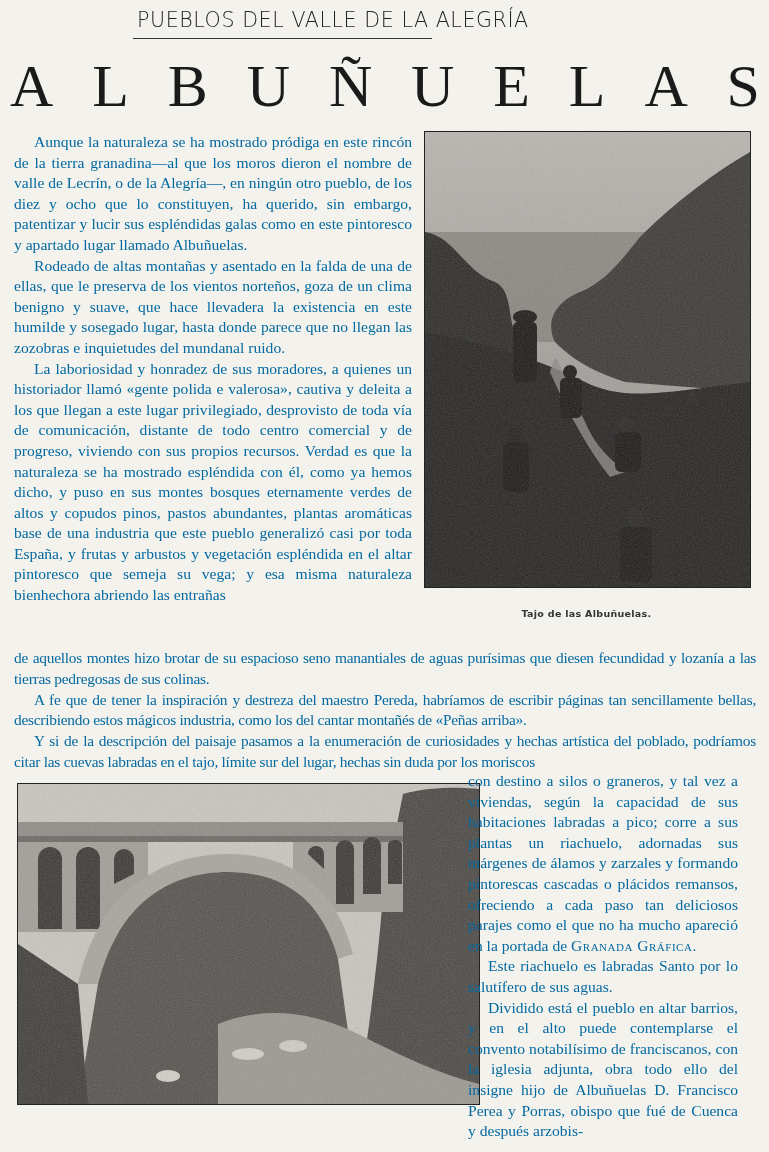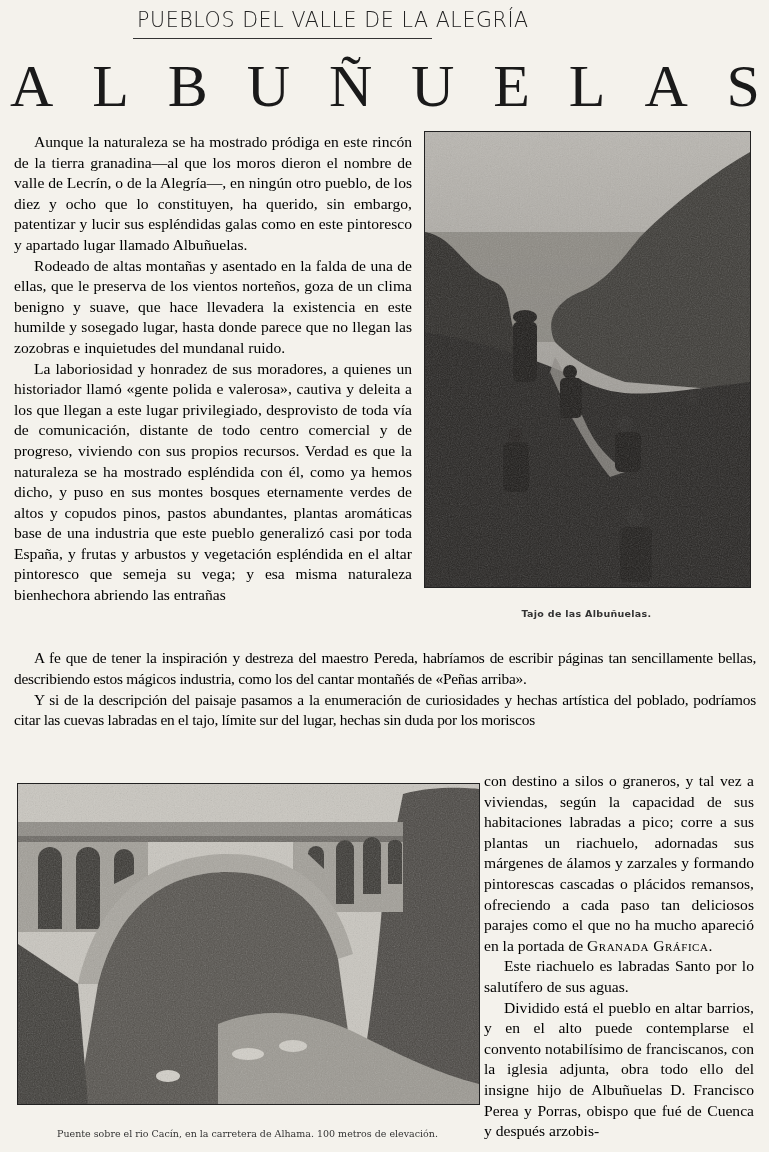--- a/index.html
+++ b/index.html
@@ -31,28 +31,28 @@
     display: flex; justify-content: space-between;
     color: #1a1a1a;
   }
   .main-title span { display: inline-block; }
 
   .col-text {
     position: absolute;
     font-family: "Liberation Serif", "DejaVu Serif", serif;
     font-size: 15.6px; line-height: 20.6px;
     text-align: justify;
-    color: #000000;
+    color: #0369a1;
   }
   .col-text p { margin: 0; text-indent: 20px; }
   .col-text p.cont { text-indent: 0; }
 
   #col-left { left: 14px; top: 132px; width: 398px; }
   #full-width { left: 14px; top: 648px; width: 742px; font-size: 15.4px; line-height: 20.8px; letter-spacing: -0.25px; }
-  #col-right { left: 484px; top: 771px; width: 270px; }
+  #col-right { left: 468px; top: 771px; width: 270px; }
 
   .photo {
     position: absolute; border: 1.5px solid #222; overflow: hidden;
   }
   #photo-tajo { left: 424px; top: 131px; width: 325px; height: 455px; }
   #photo-bridge { left: 17px; top: 783px; width: 461px; height: 320px; }
 
   .caption {
     position: absolute;
     font-family: "DejaVu Sans", "Liberation Sans", sans-serif;
@@ -122,20 +122,21 @@
       <rect x="78" y="310" width="26" height="50" rx="6" fill="#1c1a18"></rect>
       <circle cx="268" cy="265" r="6" fill="#2a2826"></circle>
       <circle cx="210" cy="385" r="9" fill="#2a2826"></circle>
       <rect x="195" y="395" width="32" height="55" rx="6" fill="#1e1c1a"></rect>
       <rect width="325" height="455" fill="#888" filter="url(#grainT)"></rect>
     </svg>
   </div>
   <div class="caption" id="caption-tajo">Tajo de las Albuñuelas.</div>
 
   <div class="col-text" id="full-width">
+    <p class="cont">de aquellos montes hizo brotar de su espacioso seno manantiales de aguas purísimas que diesen fecundidad y lozanía a las tierras pedregosas de sus colinas.</p>
     <p>A fe que de tener la inspiración y destreza del maestro Pereda, habríamos de escribir páginas tan sencillamente bellas, describiendo estos mágicos industria, como los del cantar montañés de «Peñas arriba».</p>
     <p>Y si de la descripción del paisaje pasamos a la enumeración de curiosidades y hechas artística del poblado, podríamos citar las cuevas labradas en el tajo, límite sur del lugar, hechas sin duda por los moriscos</p>
   </div>
 
   <div class="photo" id="photo-bridge">
     <svg width="100%" height="100%" viewBox="0 0 461 320" preserveAspectRatio="none">
       <defs>
         <filter id="grainB">
             <feTurbulence type="fractalNoise" baseFrequency="0.85" numOctaves="2" seed="7"></feTurbulence>
             <feColorMatrix type="saturate" values="0"></feColorMatrix>
@@ -170,21 +171,20 @@
       <path d="M80,200 C100,120 150,88 210,88 C270,88 305,120 320,175 L340,320 L60,320 Z" fill="#55524d"></path>
 
       <path d="M200,240 C250,220 300,230 340,250 C380,270 420,290 461,300 L461,320 L200,320 Z" fill="#9b9891"></path>
       <path d="M0,160 L60,200 L70,320 L0,320 Z" fill="#3f3d39"></path>
       <ellipse cx="230" cy="270" rx="16" ry="6" fill="#d2cfc8"></ellipse>
       <ellipse cx="150" cy="292" rx="12" ry="6" fill="#d2cfc8"></ellipse>
       <ellipse cx="275" cy="262" rx="14" ry="6" fill="#cfccc5"></ellipse>
       <rect width="461" height="320" fill="#888" filter="url(#grainB)"></rect>
     </svg>
   </div>
-  <div class="caption" id="caption-bridge">Puente sobre el rio Cacín, en la carretera de Alhama. 100 metros de elevación.</div>
 
   <div class="col-text" id="col-right">
     <p class="cont"><span>con destino a silos o graneros, y tal vez a viviendas, según la capacidad de sus habitaciones labradas a pico; corre a sus plantas un riachuelo, adornadas sus márgenes de álamos y zarzales y formando pintorescas cascadas o plácidos remansos, ofreciendo a cada paso tan deliciosos parajes como el que no ha mucho apareció en la portada de </span><span class="sc">Granada Gráfica</span><span>.</span></p>
     <p>Este riachuelo es labradas Santo por lo salutífero de sus aguas.</p>
     <p>Dividido está el pueblo en altar barrios, y en el alto puede contemplarse el convento notabilísimo de franciscanos, con la iglesia adjunta, obra todo ello del insigne hijo de Albuñuelas D. Francisco Perea y Porras, obispo que fué de Cuenca y después arzobis-</p>
   </div>
 
 </div>
 
 </body></html>

